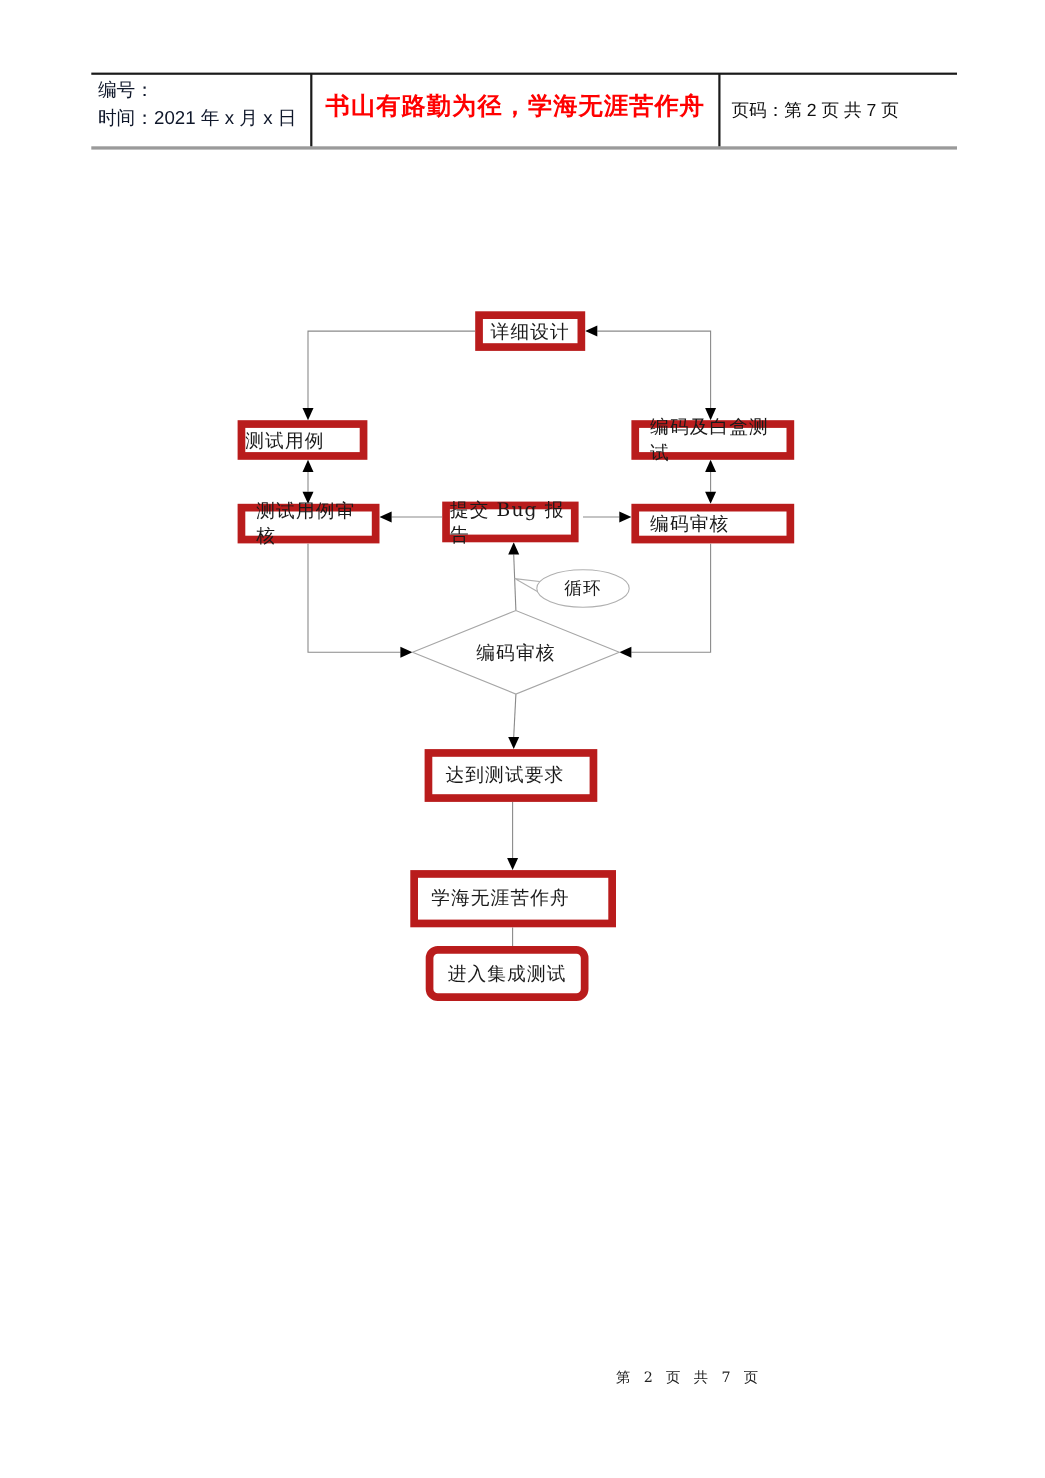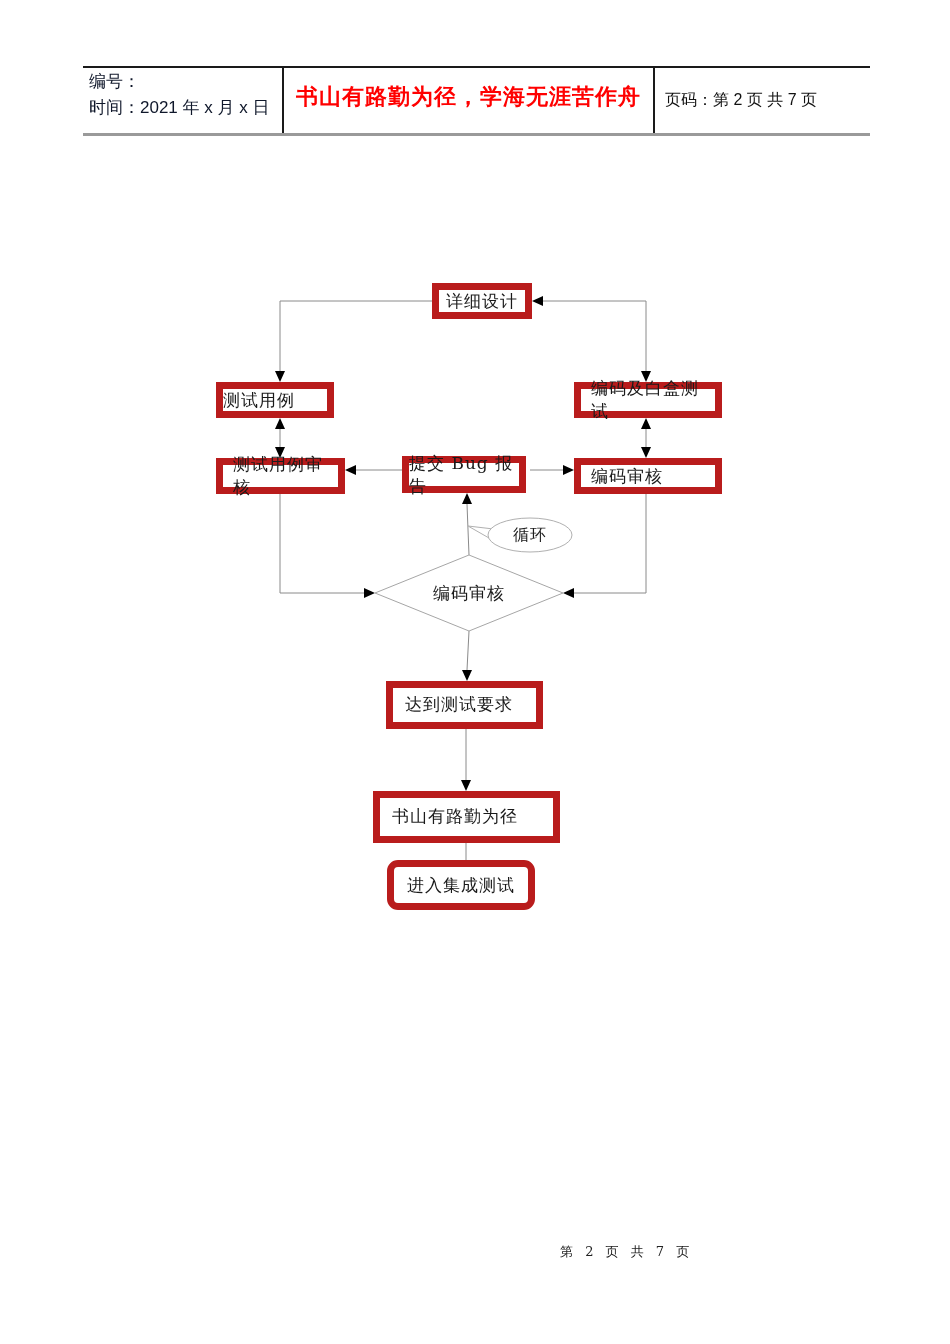--- a/index.html
+++ b/index.html
@@ -141,18 +141,18 @@
 
   <div class="node n-detail">详细设计</div>
   <div class="node vcenter n-testcase">测试用例</div>
   <div class="node vcenter n-codewhite">编码及白盒测试</div>
   <div class="node vcenter n-tcreview">测试用例审核</div>
   <div class="node n-bug">提交 Bug 报告</div>
   <div class="node vcenter n-codereview">编码审核</div>
   <div class="n-loop-label">循环</div>
   <div class="n-diamond-label">编码审核</div>
   <div class="node n-meet">达到测试要求</div>
-  <div class="node n-summary">书山有路勤为径</div>
+  <div class="node n-summary">学海无涯苦作舟</div>
   <div class="node n-integration">进入集成测试</div>
 
   <div class="footer">第 2 页 共 7 页</div>
 
 </div>
 
 </body></html>

